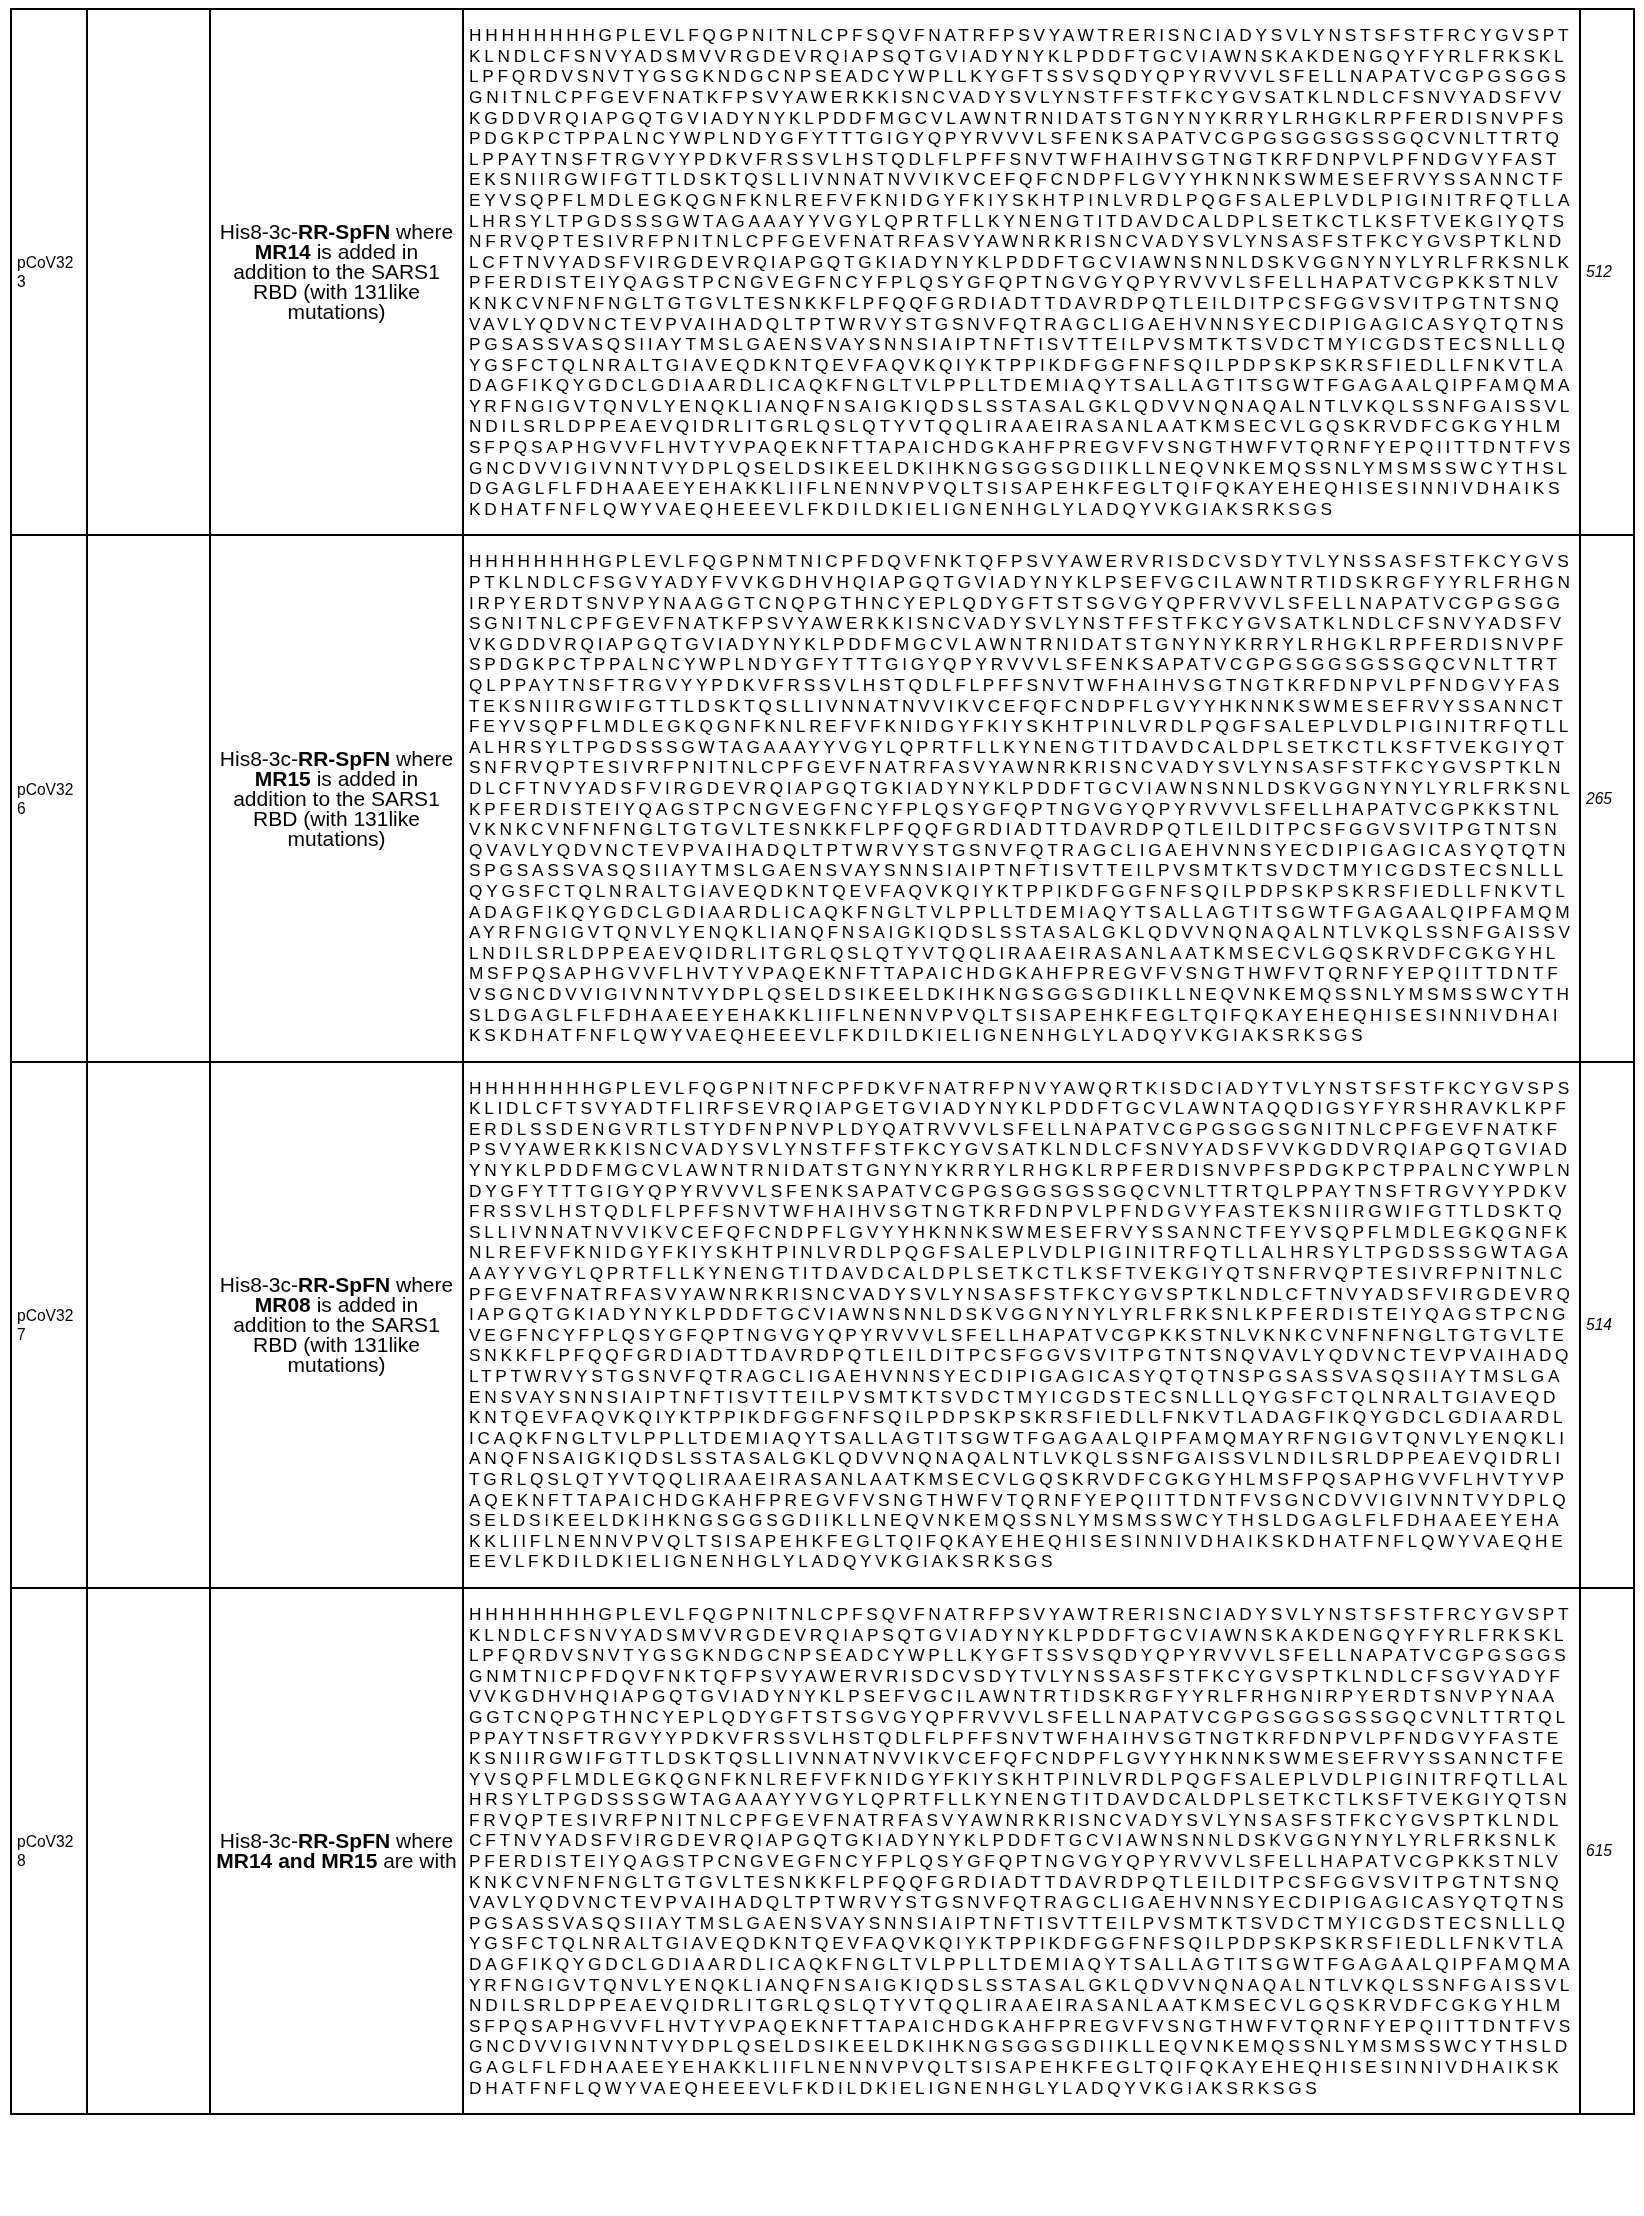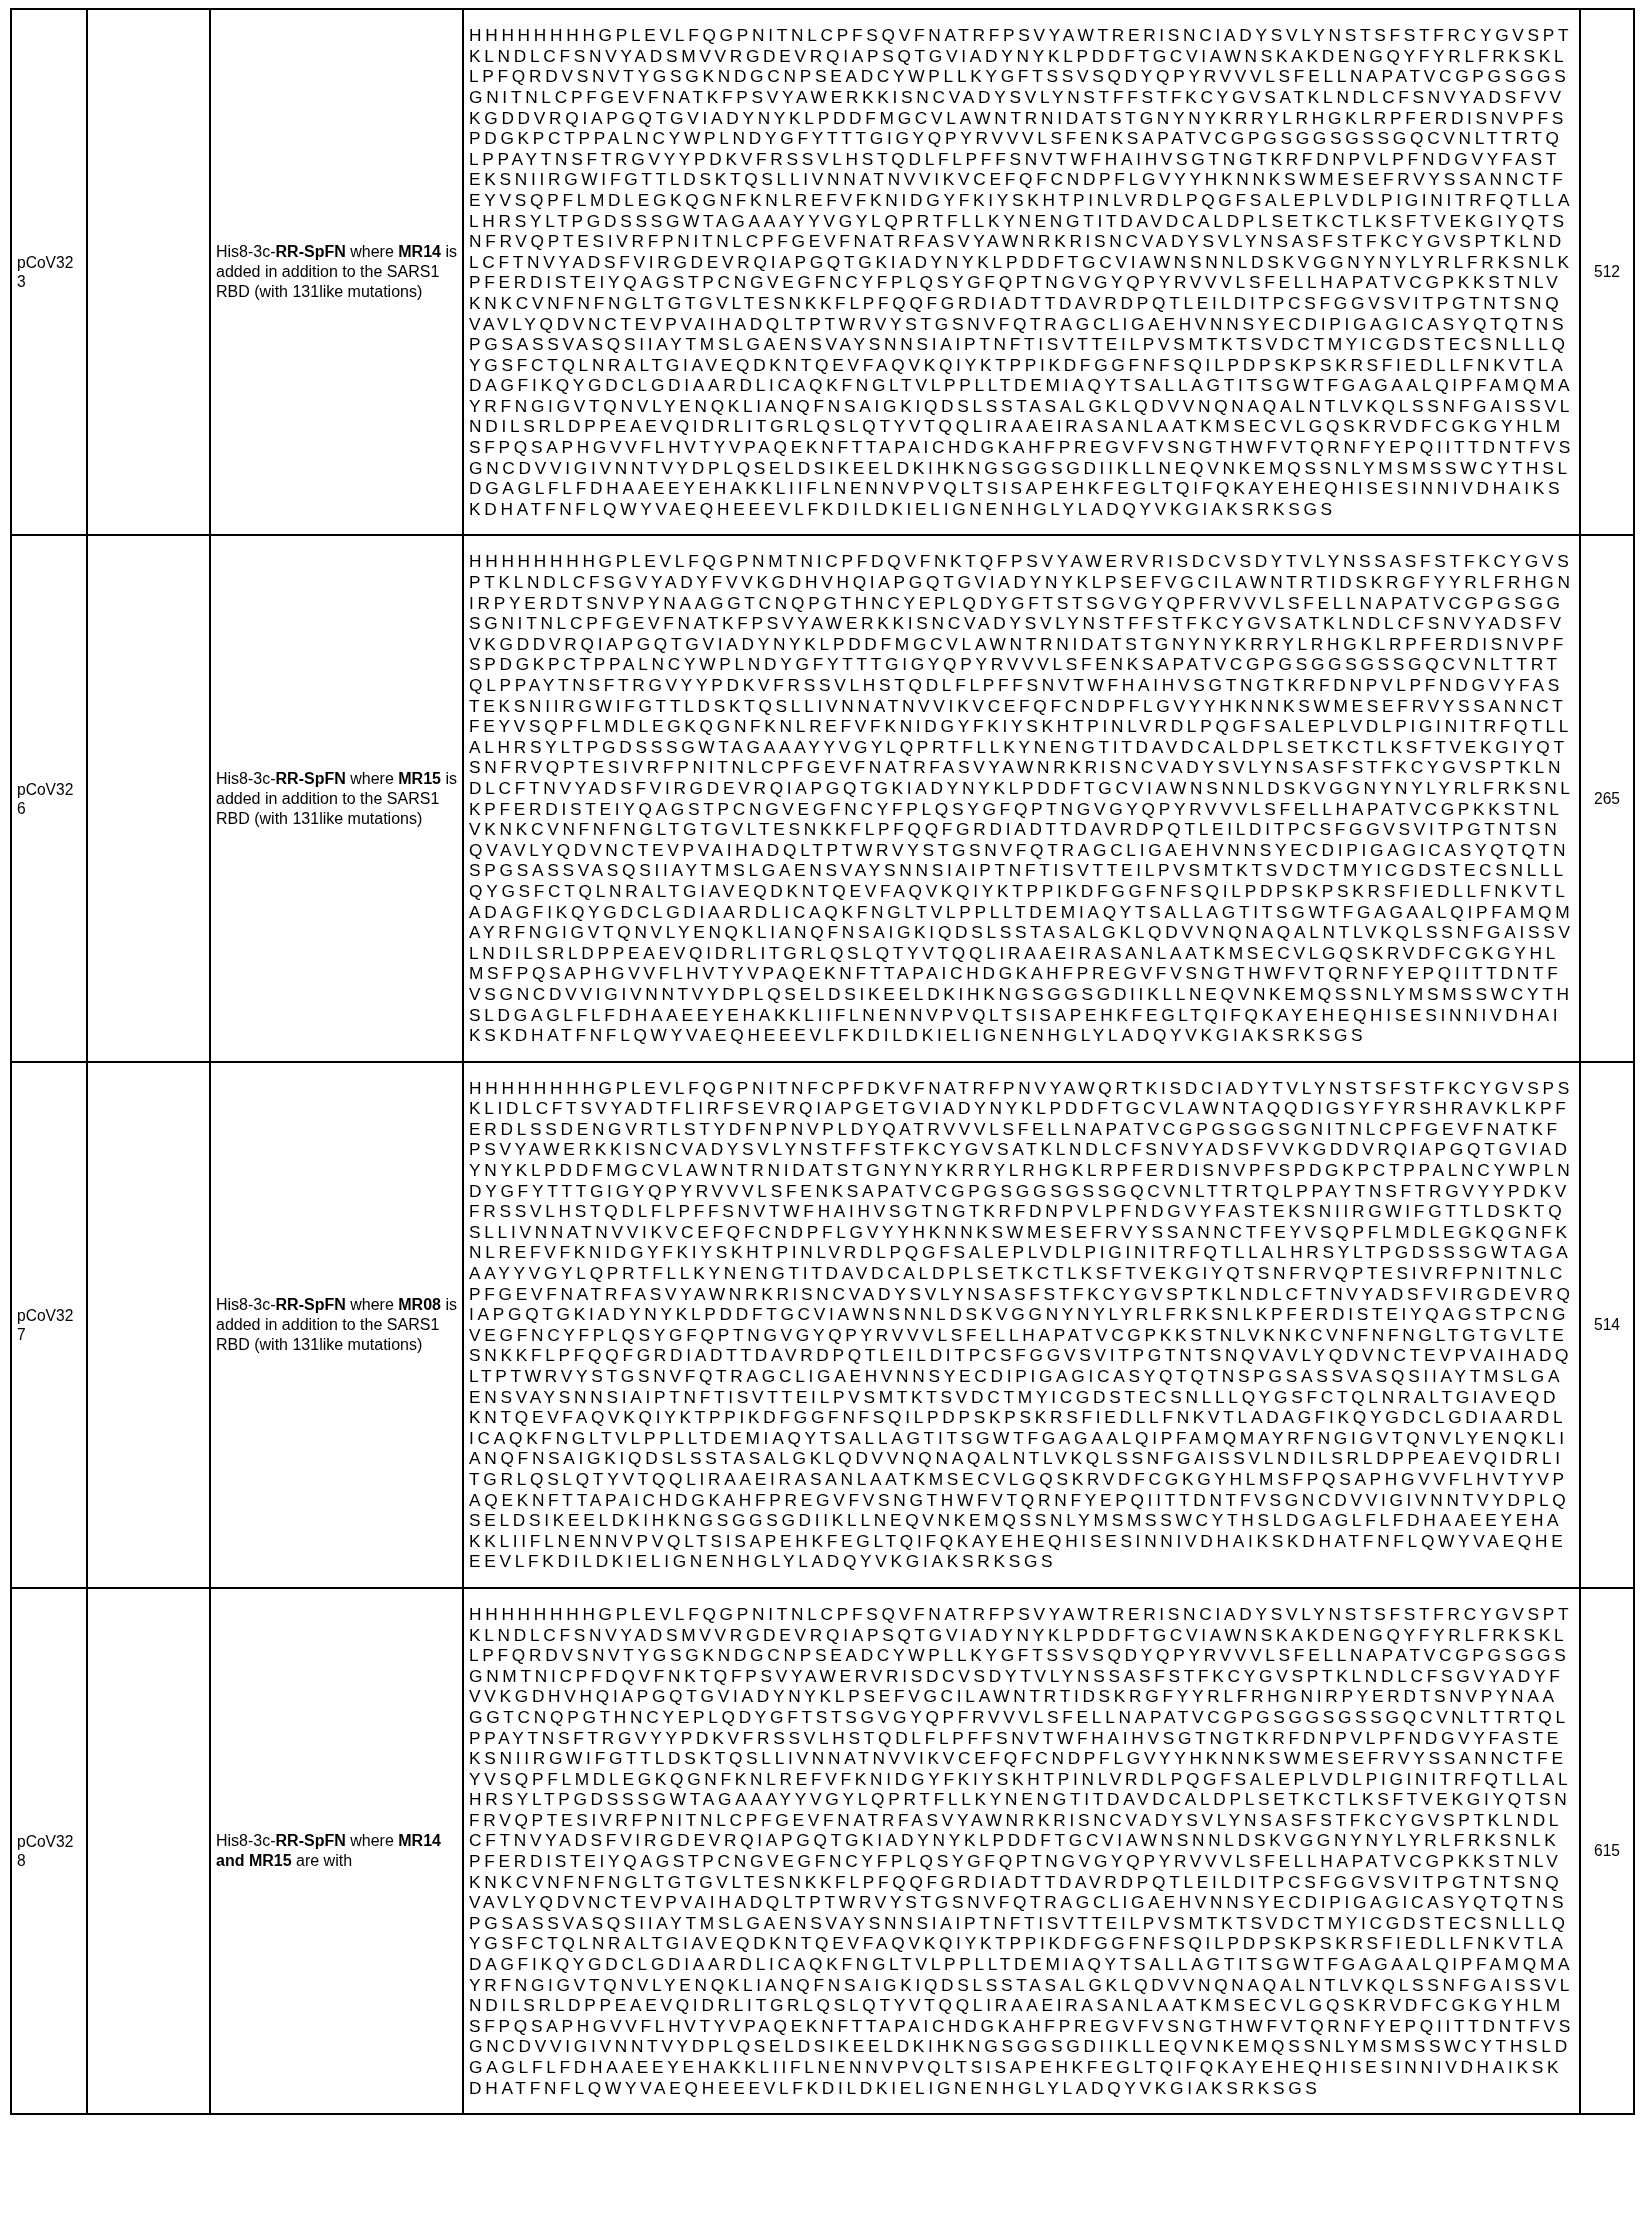--- a/index.html
+++ b/index.html
@@ -33,39 +33,40 @@
     line-height: 19px;
     text-align: left;
     word-break: break-all;
     border-radius: 29px;
   }
   td.c-empty {
     width: 123px;
   }
   td.c-desc {
     width: 253px;
-    font-size: 16px;
+    font-size: 21px;
     line-height: 20px;
-    text-align: left;
+    text-align: center;
     border-radius: 19px;
   }
   td.c-seq {
     font-size: 17.3px;
     line-height: 20.6px;
     letter-spacing: 0.215em;
     word-break: break-all;
     vertical-align: top;
     padding: 4.1px 3.3px 4.1px 5px;
     text-align: left;
   }
   td.c-num {
     width: 54px;
     font-size: 15.6px;
-    text-align: center;
+    text-align: left;
     vertical-align: middle;
+    font-style: italic;
   }
   td.c-desc b { font-weight: bold; }
 </style>
 </head>
 <body>
 
 <div class="page">
   <table class="seqtable">
     <colgroup>
       <col style="width:76px">

